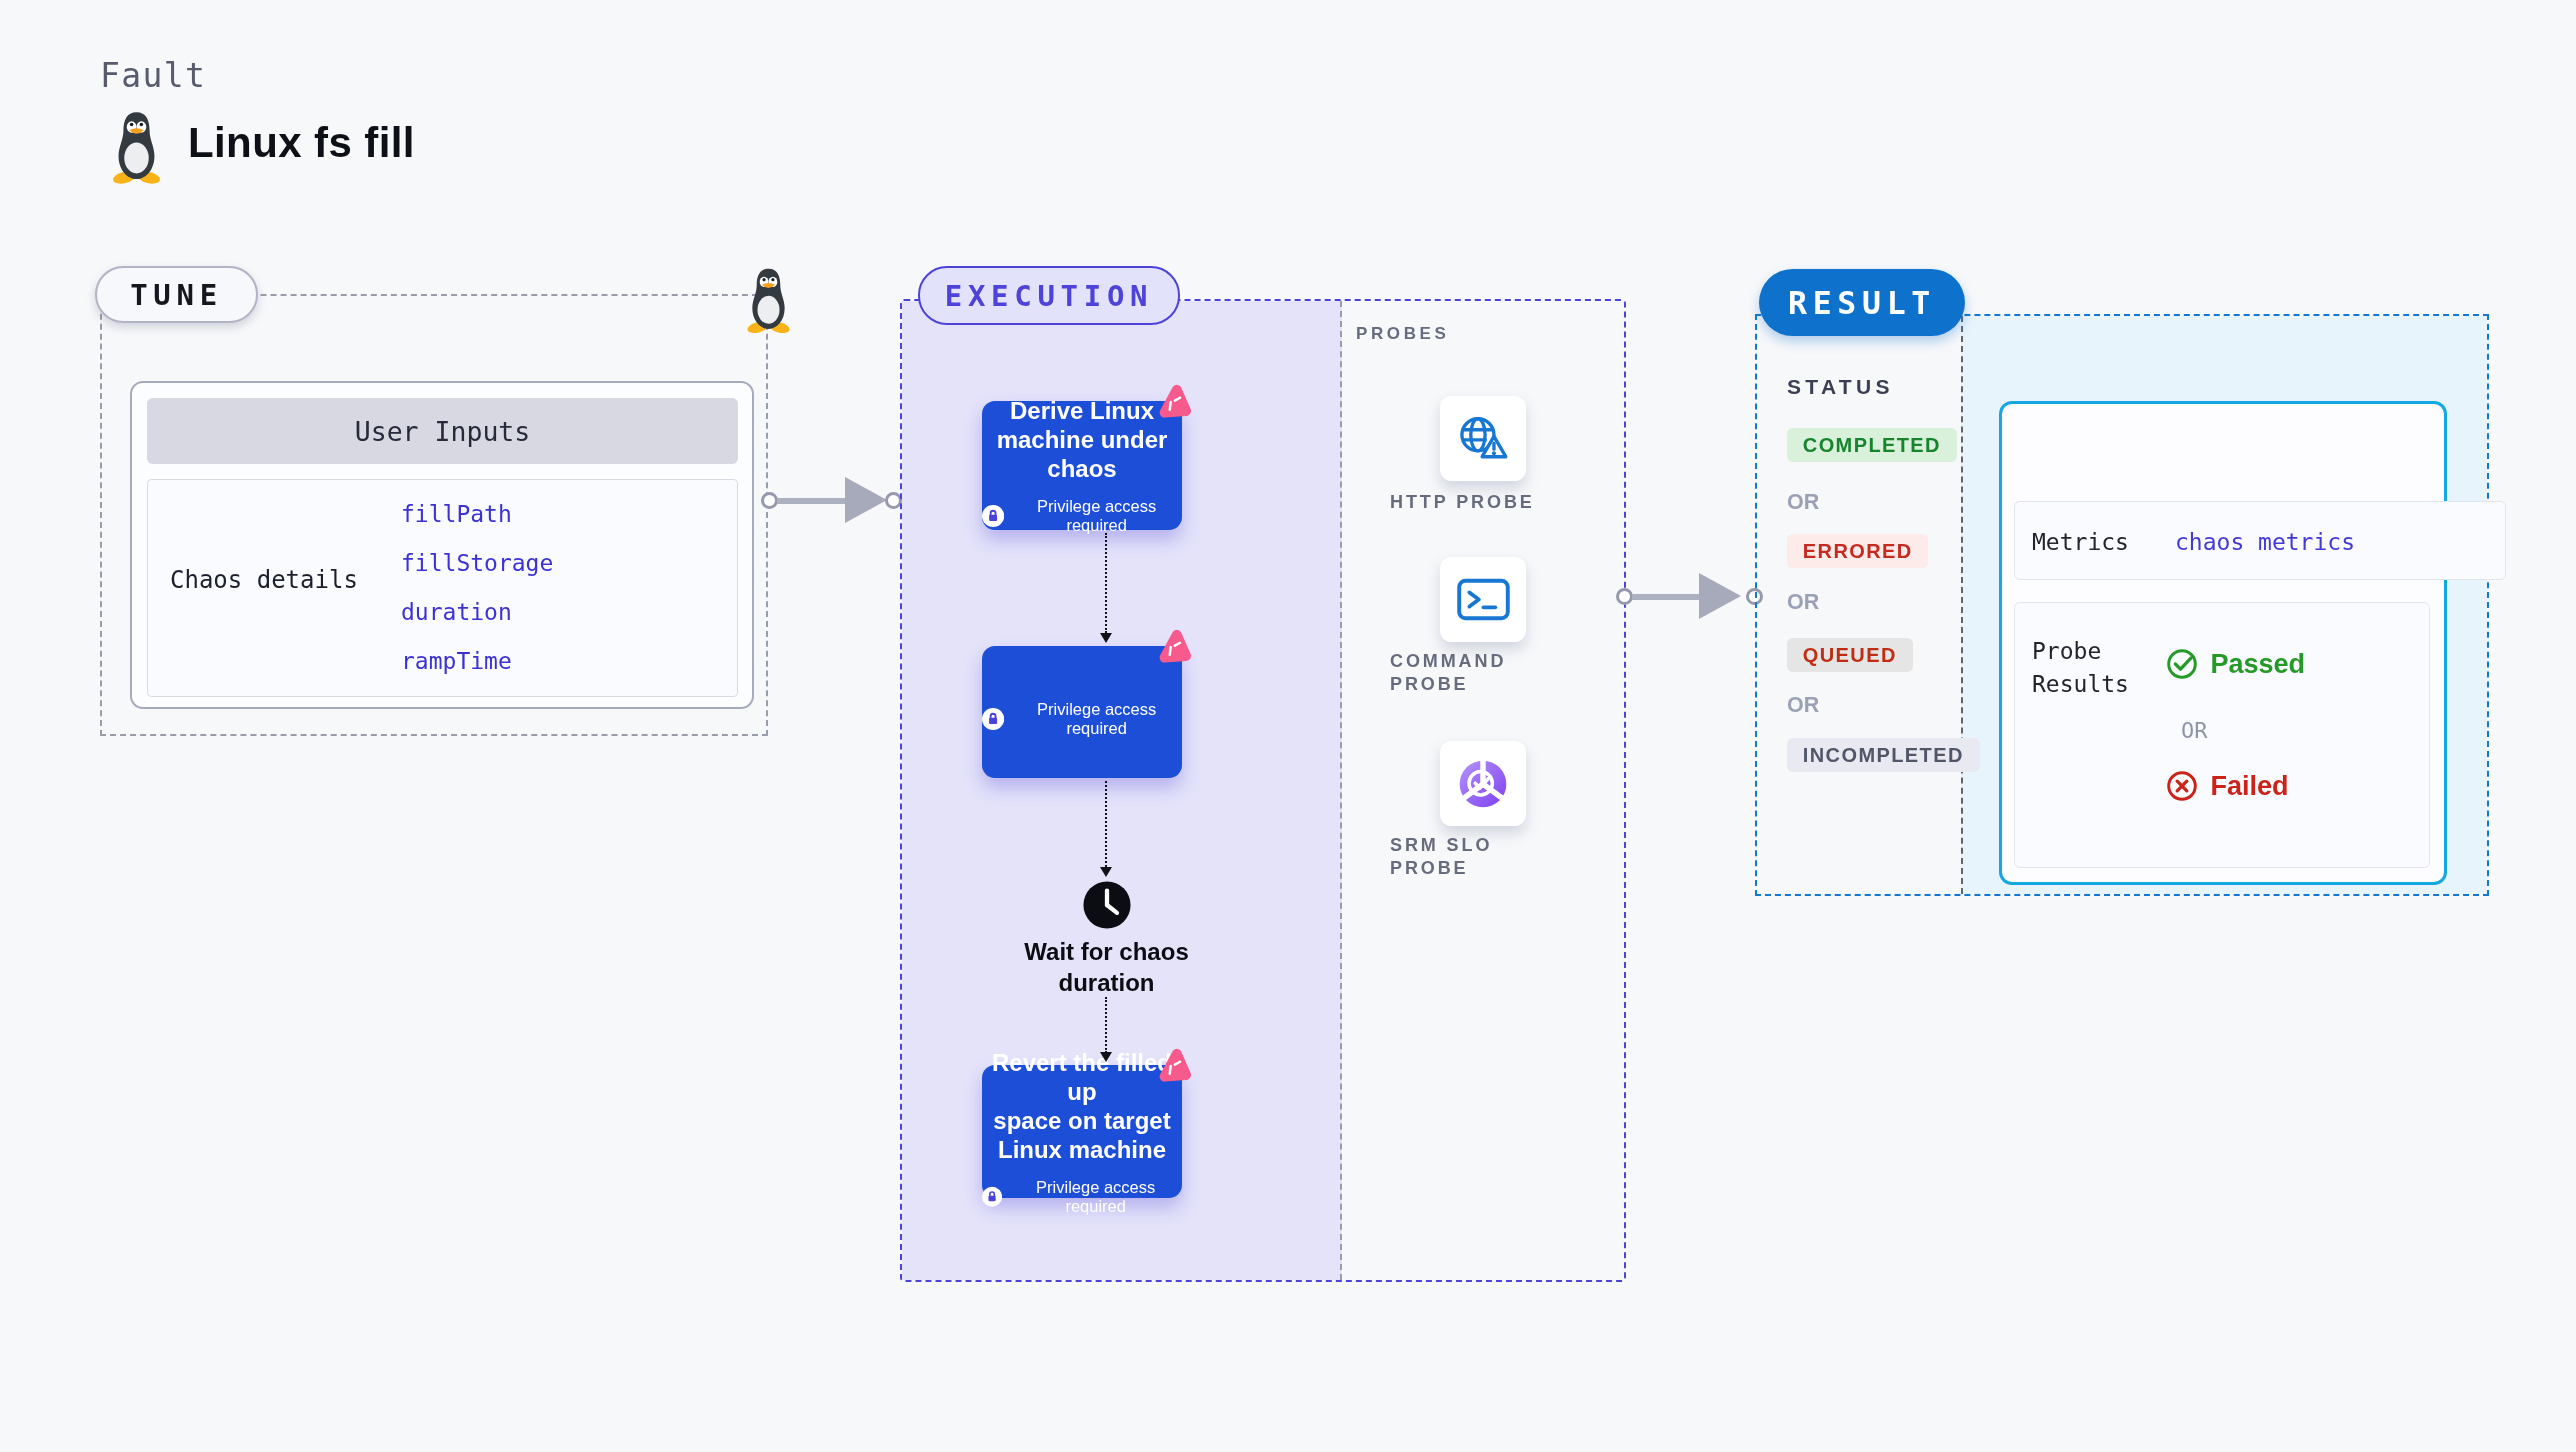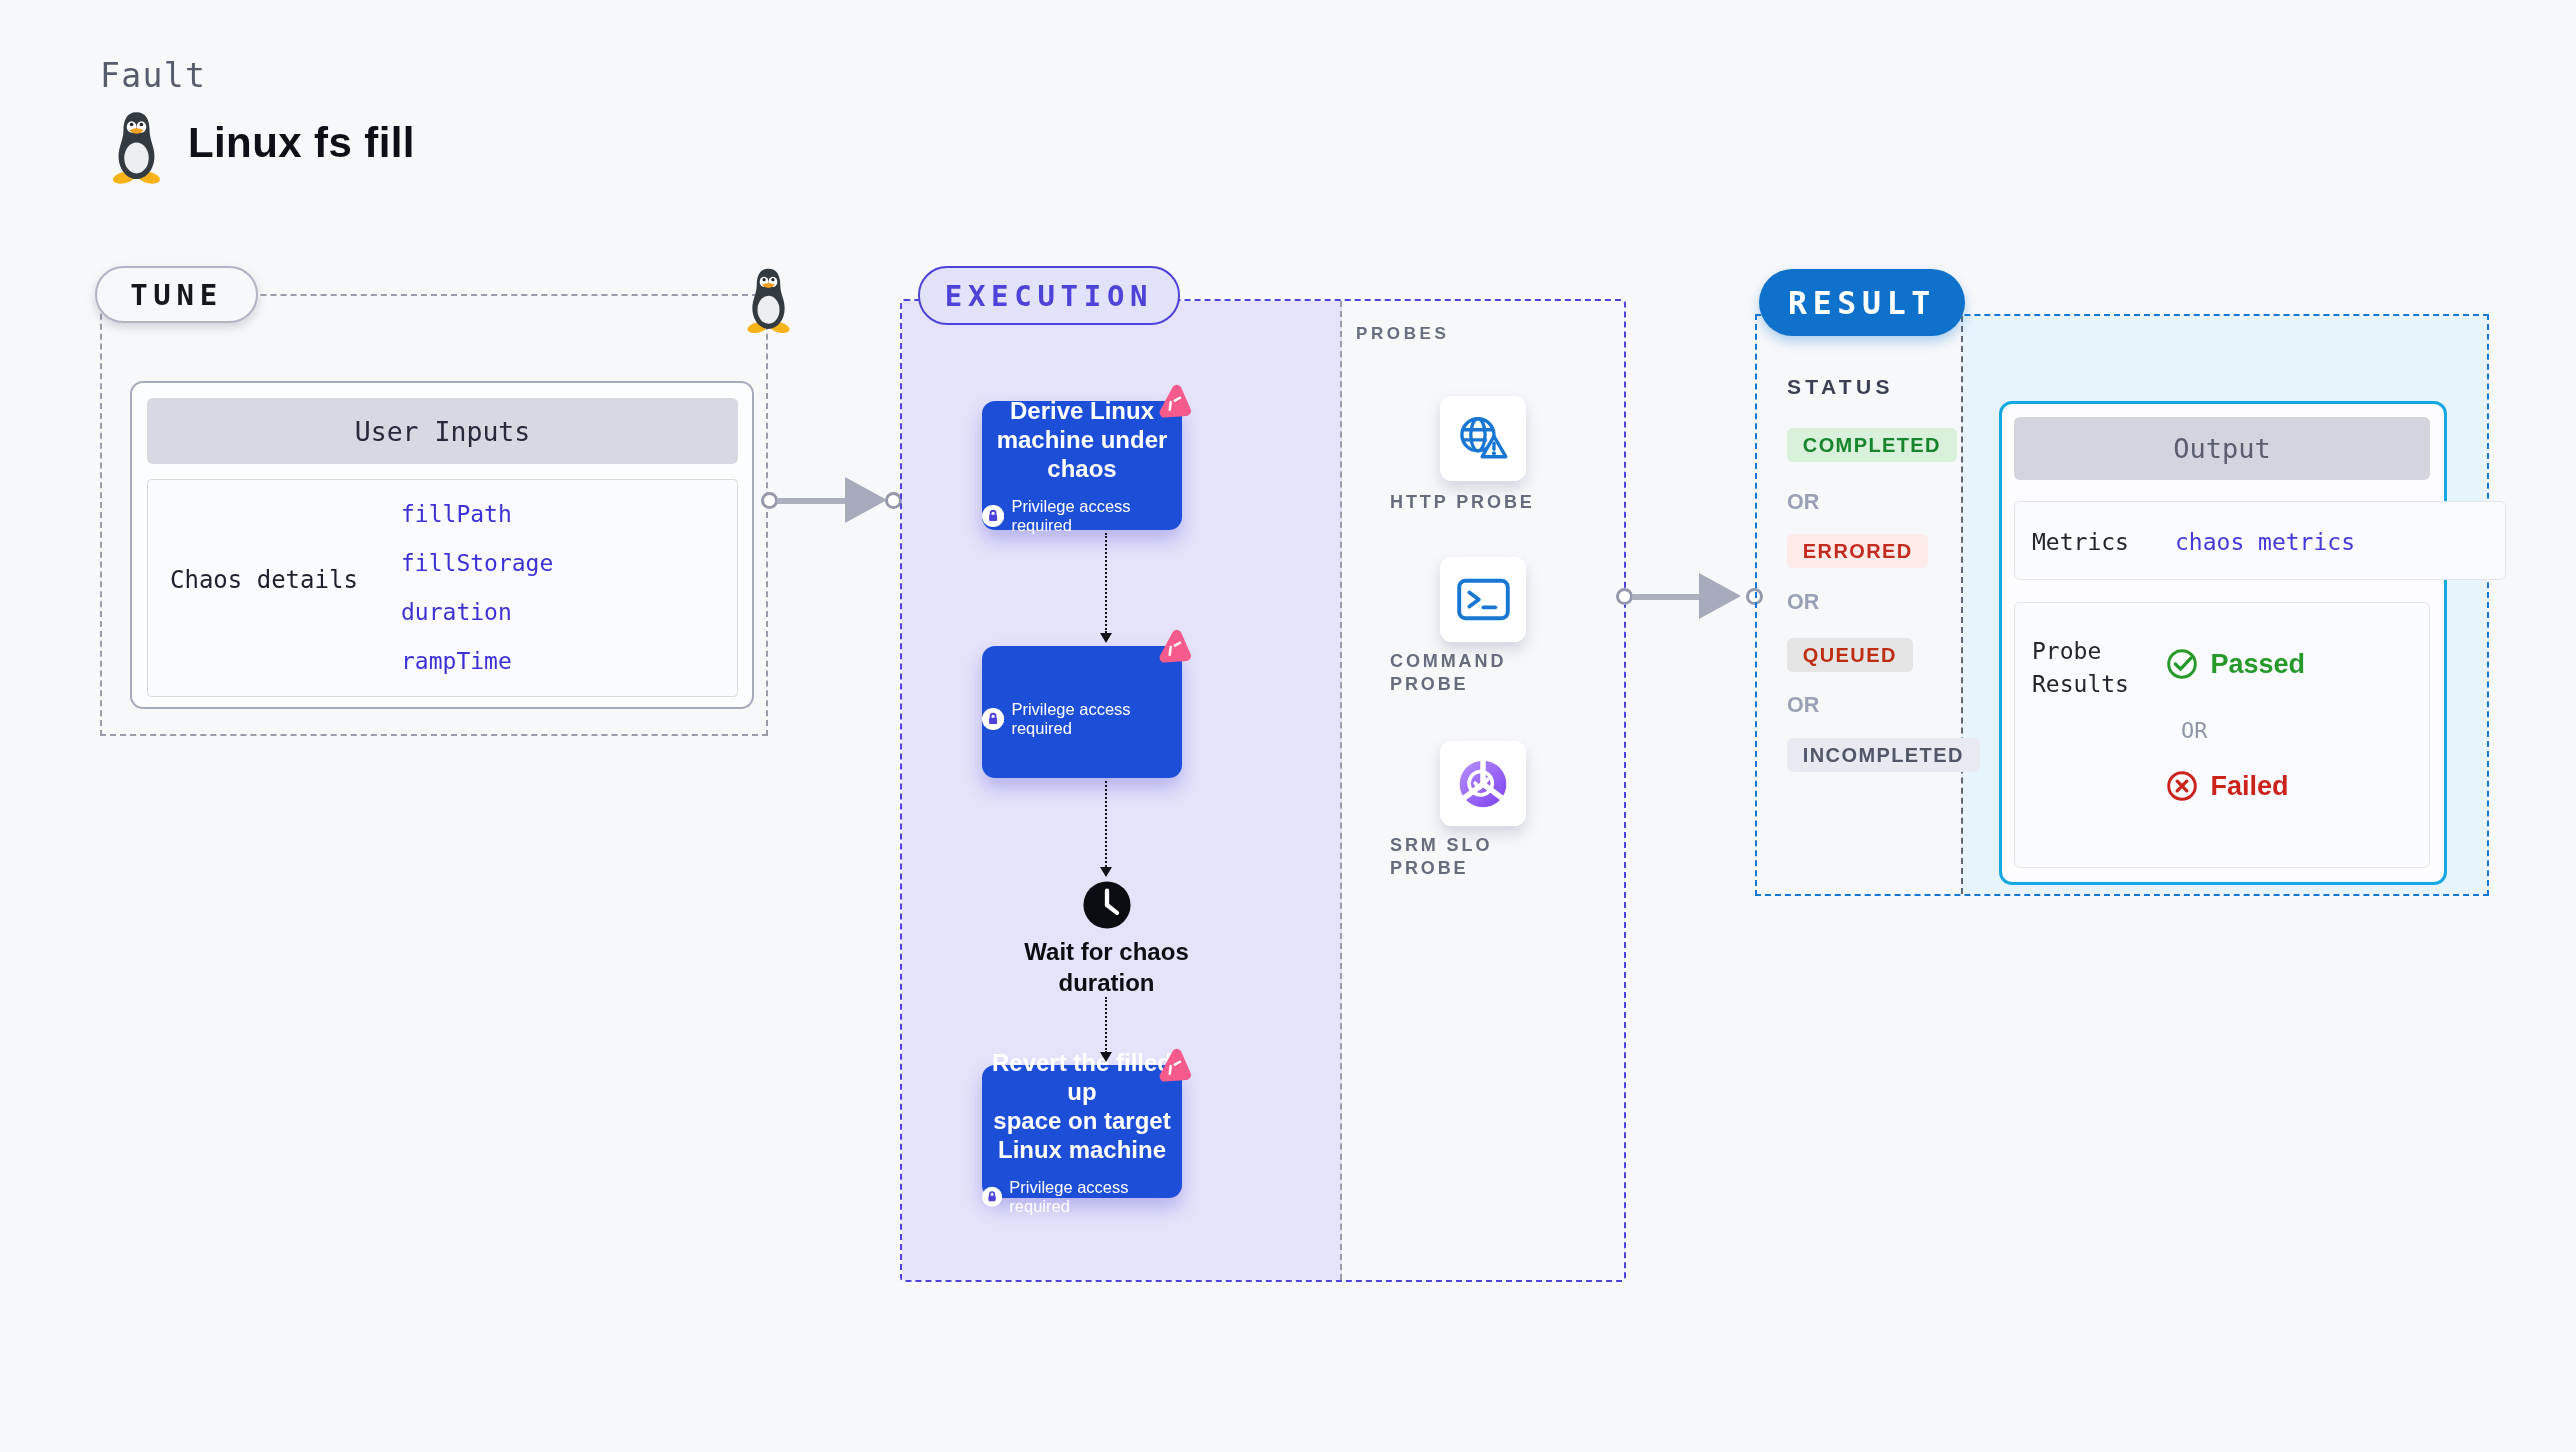--- a/index.html
+++ b/index.html
@@ -39,21 +39,21 @@
   
   .exec-zone { left:900px; top:299px; width:726px; height:983px; border:2.9px dashed #4d43d8; border-radius:4.3px; }
   .exec-purple { position:absolute; left:0; top:0; bottom:0; width:440px; background:#e4e3fa; border-right:2.1px dashed #989cab; }
   .exec-badge { left:918px; top:266px; width:262px; height:59px; background:#e3e2fb; border:2.9px solid #4d43d8;
     font-size:29px; letter-spacing:5.7px; color:#4d43d8; border-radius:29px; }
   .step { left:982px; width:200px; background:#1d4ed8; border-radius:13px; color:#fff;
     display:flex; flex-direction:column; align-items:center; justify-content:center;
     box-shadow:0 10px 18.6px rgba(77,67,216,.30); }
   .step-1 { top:401px; height:129px; } .step-2 { top:646px; height:132px; } .step-3 { top:1065px; height:133px; }
   .step-text { font-size:24px; font-weight:bold; line-height:29px; text-align:center; }
-  .step-note { margin-top:14px; display:flex; align-items:center; gap:7.2px; }
+  .step-note { margin-top:14px; display:flex; align-items:center; gap:7.2px;text-align:center; }
   .step-note span { font-size:16.5px; }
   .chaos-logo { position:absolute; top:-18.6px; right:-11.5px; width:42px; height:42px; }
   .connector { width:0; border-left:2.1px dotted #101218; left:1105px; }
   .conn-1 { top:533px; height:100px; } .conn-2 { top:781px; height:86px; } .conn-3 { top:997px; height:56px; }
   .dot-head { width:0; height:0; border-left:6.4px solid transparent; border-right:6.4px solid transparent; border-top:10px solid #101218; left:1100px; }
   .dh-1 { top:633px; } .dh-2 { top:867px; } .dh-3 { top:1052px; }
   .clock { left:1082px; top:880px; width:50px; height:50px; }
   .wait-label { left:999px; top:936px; width:215px; text-align:center; font-size:24px; font-weight:bold; line-height:31px; color:#0b0d12; }
 
   
@@ -285,21 +285,20 @@
   <div class="abs status-title">STATUS</div>
   <div class="abs status-badge st-completed">COMPLETED</div>
   <div class="abs or or-1">OR</div>
   <div class="abs status-badge st-errored">ERRORED</div>
   <div class="abs or or-2">OR</div>
   <div class="abs status-badge st-queued">QUEUED</div>
   <div class="abs or or-3">OR</div>
   <div class="abs status-badge st-incompleted">INCOMPLETED</div>
 
   <div class="abs output-card"></div>
-  <div class="abs output-header mono">Output</div>
   <div class="abs metrics-row">
     <div class="metrics-label mono">Metrics</div>
     <div class="metrics-value mono">chaos metrics</div>
   </div>
   <div class="abs probe-row">
     <div class="pr-label mono pre">Probe
 Results</div>
     <div class="verdict verdict-passed">
       <svg width="34" height="34" viewBox="0 0 46 46">
         <circle cx="23" cy="23" r="18" stroke="#259a28" stroke-width="4" fill="none"></circle>

